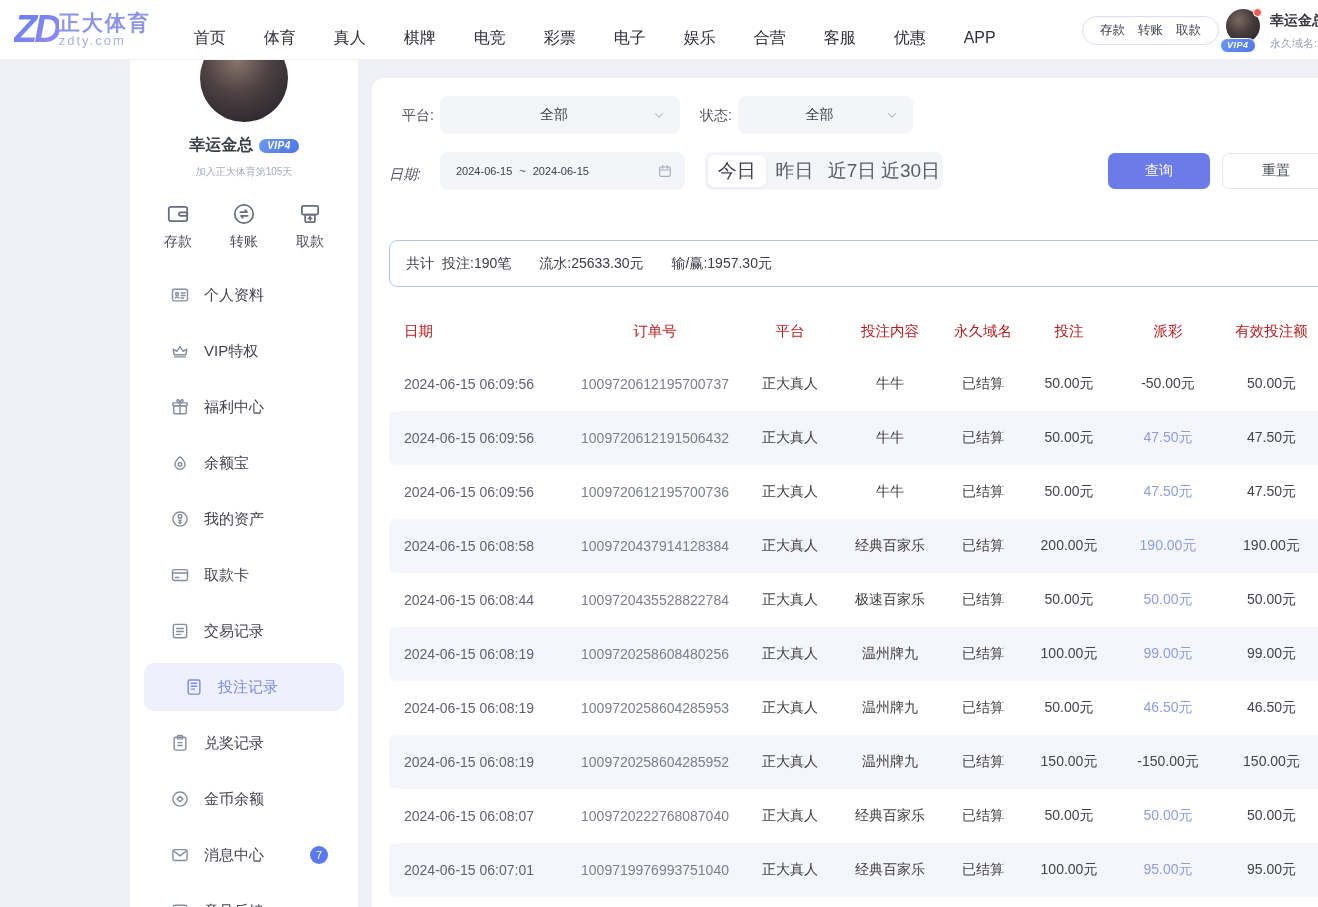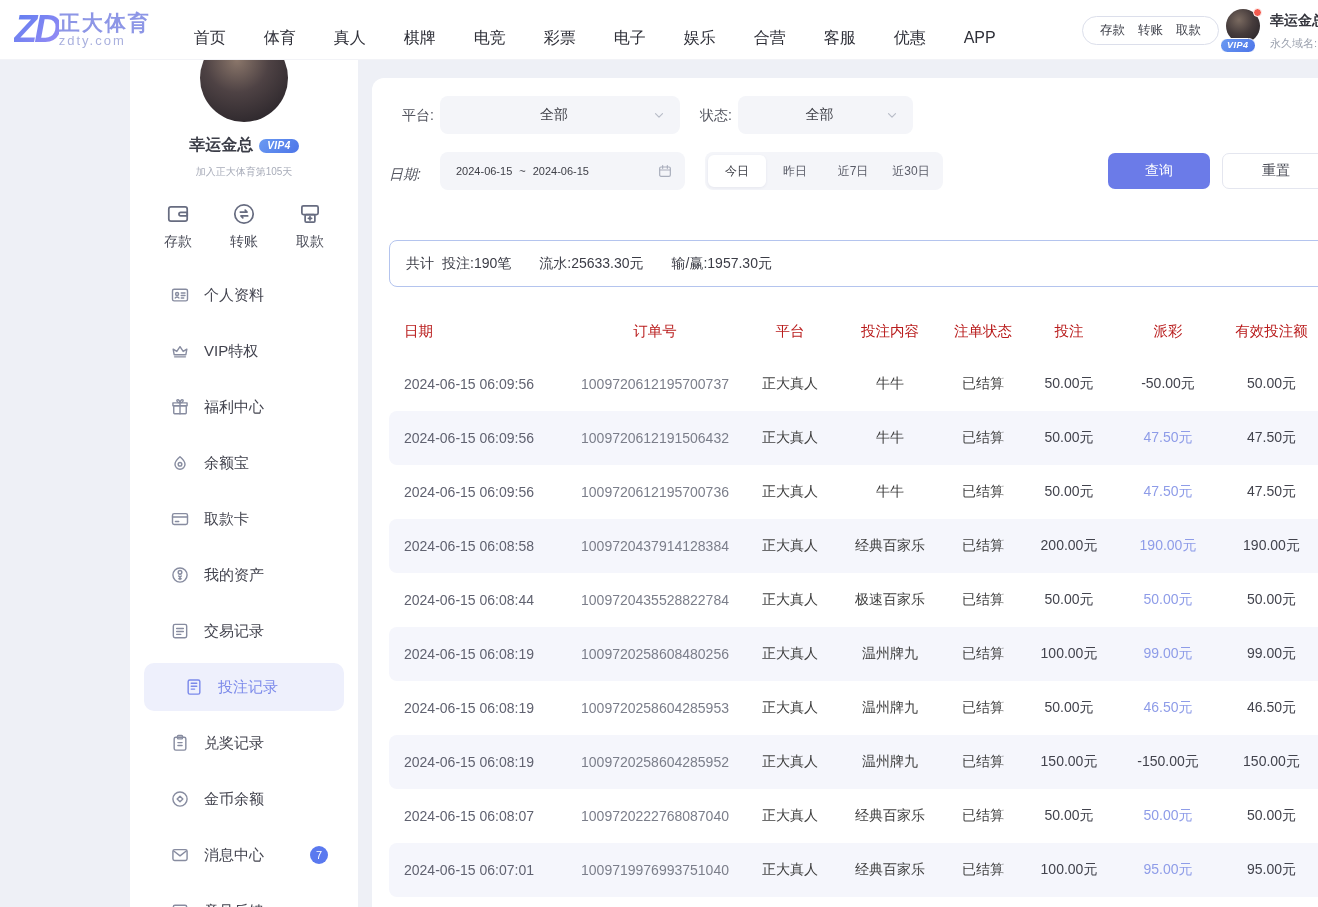--- a/index.html
+++ b/index.html
@@ -128,21 +128,21 @@
     font-size:11px; color:#3f4048; gap:7px;
   }
   .datebox .cal { margin-left:auto; color:#a9aebc; }
 
   .quick-ranges {
     position:absolute; left:333px; top:74px; height:38px; width:238px;
     background:#f4f5f9; border-radius:8px; display:flex; align-items:center; padding:3px;
   }
   .range-chip {
     flex:1; height:32px; display:flex; align-items:center; justify-content:center;
-    font-size:12px; color:#5a5c68; border-radius:6px; cursor:pointer; white-space:nowrap;
+    font-size:19px; color:#5a5c68; border-radius:6px; cursor:pointer; white-space:nowrap;
   }
   .range-chip.active { background:#ffffff; color:#3f4048; box-shadow:0 1px 3px rgba(60,70,120,.08); }
 
   .btn-search {
     position:absolute; left:736px; top:75px; width:102px; height:36px;
     background:#6b7be8; border:none; border-radius:7px; color:#fff; font-size:14px;
     cursor:pointer; font-family:inherit;
   }
   .btn-reset {
     position:absolute; left:850px; top:75px; width:108px; height:36px;
@@ -297,36 +297,36 @@
         <svg width="20" height="20" viewBox="0 0 24 24" fill="none" stroke="currentColor" stroke-width="1.7" stroke-linecap="round" stroke-linejoin="round">
             <path d="M12 4.5c3.2 2.6 6 5.2 6 9a6 6 0 01-12 0c0-3.8 2.8-6.4 6-9z"></path>
             <circle cx="12" cy="13.5" r="2.2"></circle>
           </svg>
       </span>
       <span class="mi-label">余额宝</span>
     </div>
     <div class="menu-item">
       <span class="mi-icon">
         <svg width="20" height="20" viewBox="0 0 24 24" fill="none" stroke="currentColor" stroke-width="1.7" stroke-linecap="round" stroke-linejoin="round">
+            <circle cx="12" cy="12" r="8.5"></circle>
+            <circle cx="12" cy="8.8" r="2.2"></circle>
+            <path d="M10.5 13.2l1.5 1.5 1.5-1.5M12 14.7v2.6M10.6 16.4h2.8"></path>
+          </svg>
+      </span>
+      <span class="mi-label">我的资产</span>
+    </div>
+    <div class="menu-item">
+      <span class="mi-icon">
+        <svg width="20" height="20" viewBox="0 0 24 24" fill="none" stroke="currentColor" stroke-width="1.7" stroke-linecap="round" stroke-linejoin="round">
             <rect x="3" y="5.5" width="18" height="13" rx="2"></rect>
             <path d="M3 9.5h18"></path>
             <path d="M6.5 15h4"></path>
           </svg>
       </span>
       <span class="mi-label">取款卡</span>
-    </div>
-    <div class="menu-item">
-      <span class="mi-icon">
-        <svg width="20" height="20" viewBox="0 0 24 24" fill="none" stroke="currentColor" stroke-width="1.7" stroke-linecap="round" stroke-linejoin="round">
-            <circle cx="12" cy="12" r="8.5"></circle>
-            <circle cx="12" cy="8.8" r="2.2"></circle>
-            <path d="M10.5 13.2l1.5 1.5 1.5-1.5M12 14.7v2.6M10.6 16.4h2.8"></path>
-          </svg>
-      </span>
-      <span class="mi-label">我的资产</span>
     </div>
     <div class="menu-item">
       <span class="mi-icon">
         <svg width="20" height="20" viewBox="0 0 24 24" fill="none" stroke="currentColor" stroke-width="1.7" stroke-linecap="round" stroke-linejoin="round">
             <rect x="4" y="4" width="16" height="16" rx="2"></rect>
             <path d="M8 9h8M8 12.5h8M8 16h5"></path>
           </svg>
       </span>
       <span class="mi-label">交易记录</span>
     </div>
@@ -431,21 +431,21 @@
     <span class="gap">流水:25633.30元</span>
     <span>输/赢:1957.30元</span>
   </div>
 
   <div class="table">
     <div class="tr thead">
       <span class="th c-date">日期</span>
       <span class="th">订单号</span>
       <span class="th">平台</span>
       <span class="th">投注内容</span>
-      <span class="th">注单状态</span>
+      <span class="th">永久域名</span>
       <span class="th">投注</span>
       <span class="th">派彩</span>
       <span class="th">有效投注额</span>
     </div>
 
     <div class="tr">
       <span class="td c-date">2024-06-15 06:09:56</span>
       <span class="td c-order">1009720612195700737</span>
       <span class="td c-plain">正大真人</span>
       <span class="td c-plain">牛牛</span>

